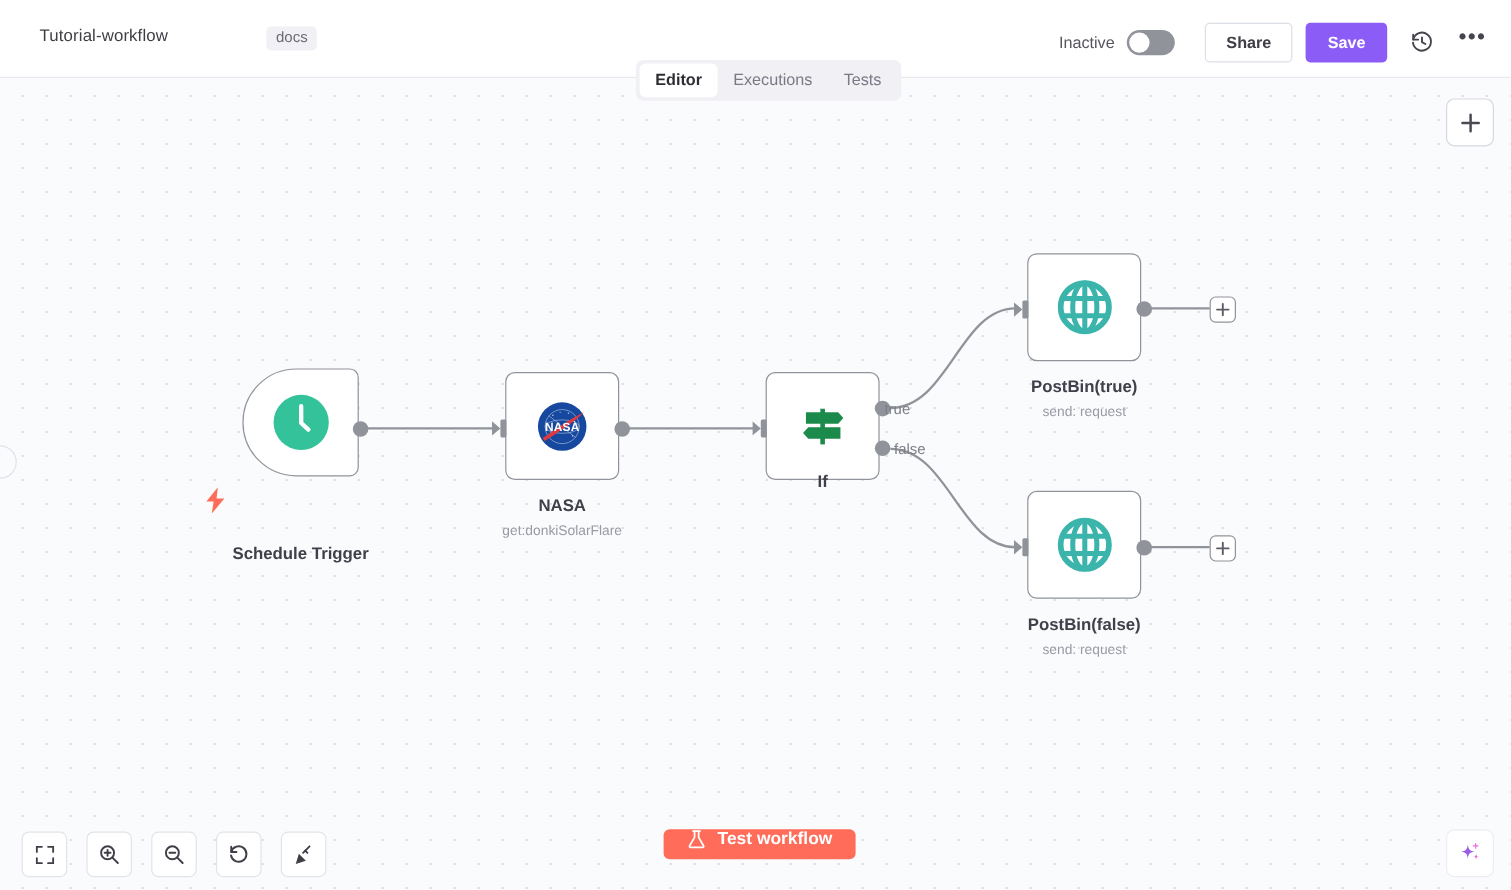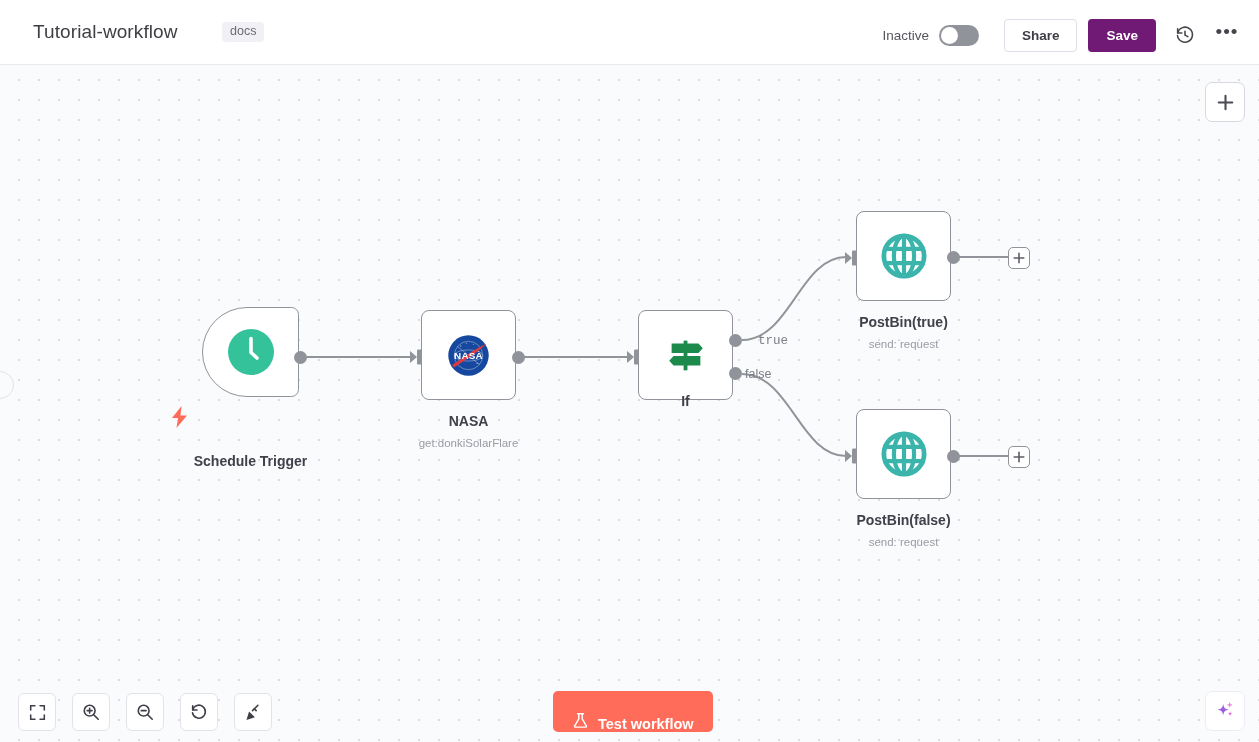--- a/index.html
+++ b/index.html
@@ -15,21 +15,21 @@
   .header {
     position: absolute; top: 0; left: 0;
     width: 1259px; height: 65px;
     background: #ffffff;
     border-bottom: 1px solid #e9e9ef;
     display: flex; align-items: center;
     z-index: 30;
   }
   .wf-title {
     position: absolute; left: 33px; top: 21px;
-    font-size: 19px; color: #3e3e45; font-weight: 400;
+    font-size: 14px; color: #3e3e45; font-weight: 400;
     letter-spacing: .1px;
   }
   .docs-tag {
     position: absolute; left: 192px; top: 22px;
     background: #f0f0f5; color: #6b6b75;
     font-size: 12.5px; border-radius: 4px;
     padding: 3px 8px 4px 8px; line-height: 1; margin-left: 30px;
   }
   .hdr-right {
     position: absolute; right: 18px; top: 0; height: 70px;
@@ -49,21 +49,21 @@
     background: #fff;
   }
   .btn-share {
     border: 1px solid #dcdfe6; background: #fff;
     color: #3e3e45; font-size: 13.5px; font-weight: 600;
     border-radius: 4px; padding: 8px 17px; cursor: pointer;
     font-family: "Liberation Sans", sans-serif;
     margin-right: 11px;
   }
   .btn-save {
-    border: none; background: #701a75; color: #fff;
+    border: none; background: #8b5cf6; color: #fff;
     font-size: 13.5px; font-weight: 600;
     border-radius: 4px; padding: 9px 18px; cursor: pointer;
     font-family: "Liberation Sans", sans-serif;
     margin-right: 15px;
   }
   .icon-btn-plain {
     width: 28px; height: 28px; display: flex;
     align-items: center; justify-content: center;
     cursor: pointer; color: #45454d;
   }
@@ -156,25 +156,25 @@
   .tool-btn {
     position: absolute;
     width: 38px; height: 38px;
     background: #fff; border: 1px solid #e3e3ea;
     border-radius: 6px; cursor: pointer;
     display: flex; align-items: center; justify-content: center;
     z-index: 20;
   }
   .btn-test {
     position: absolute; left: 553px; top: 691px;
-    height: 41px;
+    height: 25px;
     background: #ff6d5a; border: none; border-radius: 5px;
     color: #fff; font-size: 14.5px; font-weight: 700;
     padding: 0 19px; cursor: pointer;
-    display: flex; align-items: flex-end; gap: 9px;
+    display: flex; align-items: flex-start; gap: 9px;
     font-family: "Liberation Sans", sans-serif;
     z-index: 20;
   }
   .ai-btn {
     position: absolute; right: 14px; top: 691px;
     width: 40px; height: 40px;
     background: #fff; border: 1px solid #ececf2;
     border-radius: 7px; cursor: pointer;
     display: flex; align-items: center; justify-content: center;
     z-index: 20;
@@ -208,20 +208,25 @@
         <svg width="20" height="20" viewBox="0 0 24 24" fill="none" stroke="#45454d" stroke-width="1.9" stroke-linecap="round" stroke-linejoin="round">
           <path d="M3.2 9.5 A9 9 0 1 1 3 12.6"></path>
           <polyline points="3.2,4.6 3.2,9.6 8.2,9.6"></polyline>
           <polyline points="12,7.4 12,12.2 15.4,14"></polyline>
         </svg>
       </div>
       <div class="icon-btn-plain dots-btn">•••</div>
     </div>
   </div>
 
+  <div class="tabs-wrap">
+    <div class="tab active">Editor</div>
+    <div class="tab">Executions</div>
+    <div class="tab">Tests</div>
+  </div>
 
   <div class="canvas">
 
     <div class="edge-handle"></div>
 
     <svg class="wires">
 
       <path d="M306,292 L410,292" stroke="#909399" stroke-width="1.9" fill="none"></path>
 
       <path d="M524,292 L628,292" stroke="#909399" stroke-width="1.9" fill="none"></path>
@@ -287,21 +292,21 @@
         <path d="M39 25 H11 L6.5 30 L11 35 H39 Z" fill="#1c8a4b"></path>
       </svg>
     </div>
     <div class="in-arrow" style="left:627px; top:283px;">
       <svg width="16" height="18" viewBox="0 0 16 18">
         <path d="M0 3 L7 9 L0 15 Z" fill="#909399"></path>
         <rect x="7" y="1.5" width="5" height="15" rx="1.3" fill="#909399"></rect>
       </svg>
     </div>
     <div class="out-dot" style="left:729px; top:269px;"></div>
-    <div class="port-label" style="left:758px; top:269px;font-family:Liberation Mono, monospace;">true</div>
+    <div class="port-label" style="left:737px; top:269px;">true</div>
     <div class="out-dot" style="left:729px; top:302px;"></div>
     <div class="port-label" style="left:745px; top:302px;">false</div>
     <div class="node-label" style="left:587px; top:328px; width:197px;">If</div>
 
     <div class="node" style="left:856px; top:146px; width:95px; height:90px;">
       <svg width="46" height="46" viewBox="0 0 48 48">
         <circle cx="24" cy="24" r="21" fill="none" stroke="#3bb5ab" stroke-width="5"></circle>
         <ellipse cx="24" cy="24" rx="10.5" ry="21" fill="none" stroke="#3bb5ab" stroke-width="4.4"></ellipse>
         <line x1="3" y1="16.5" x2="45" y2="16.5" stroke="#3bb5ab" stroke-width="4.4"></line>
         <line x1="3" y1="31.5" x2="45" y2="31.5" stroke="#3bb5ab" stroke-width="4.4"></line>

